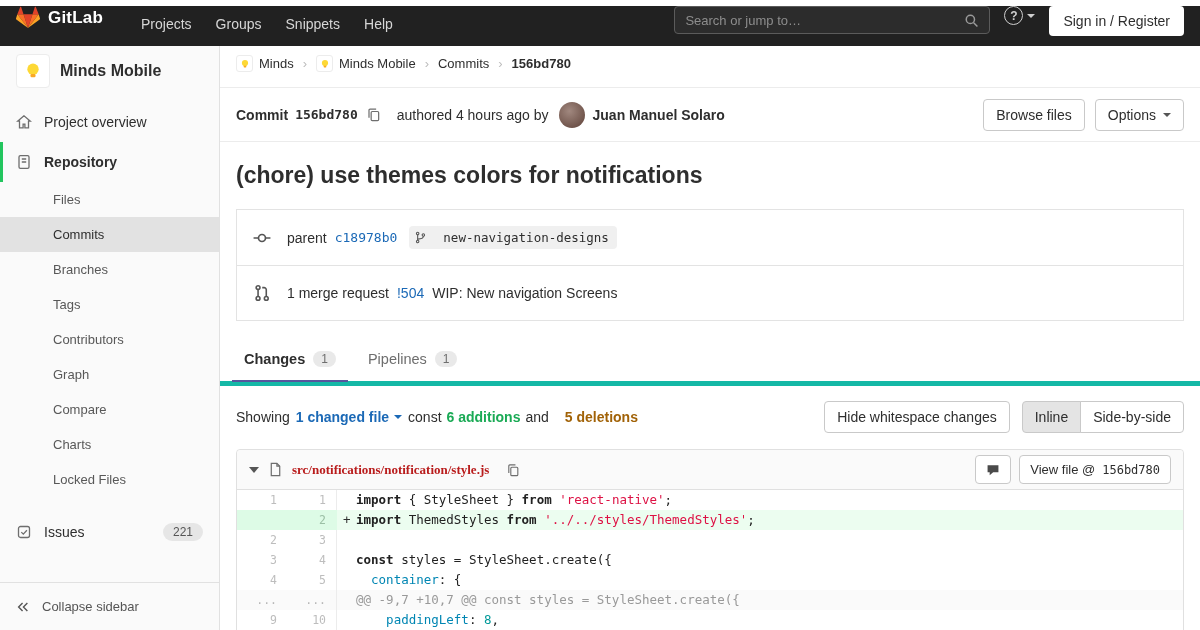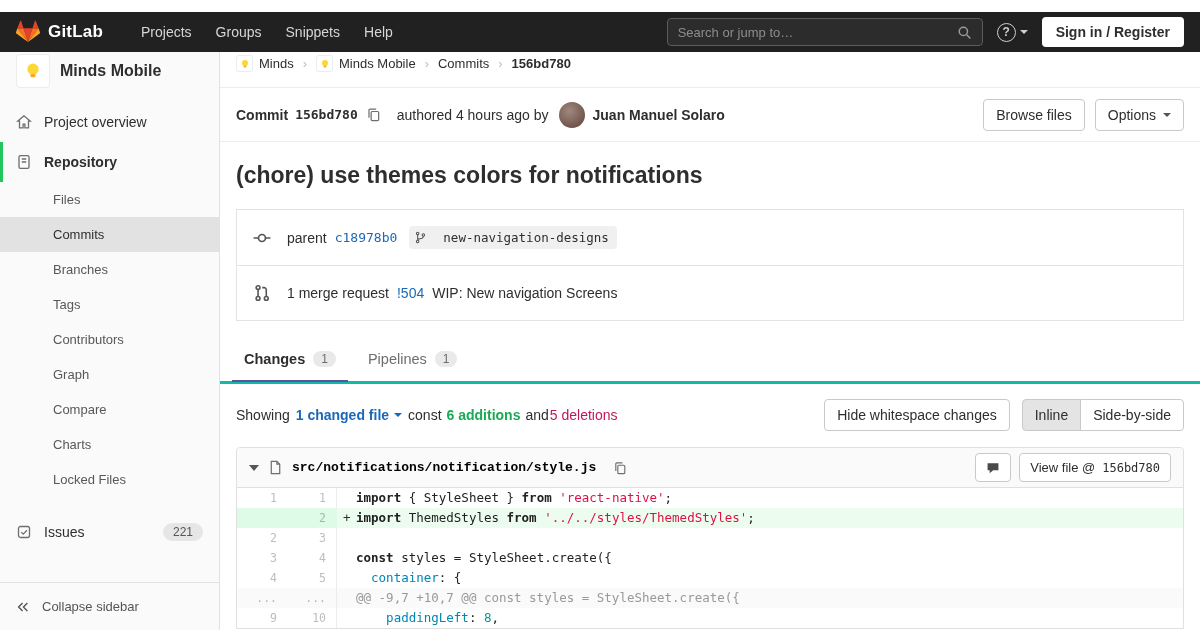--- a/index.html
+++ b/index.html
@@ -2,34 +2,34 @@
 <html><head>
 <meta charset="utf-8">
 <style>
   *{box-sizing:border-box;margin:0;padding:0}
   html,body{width:1200px;height:630px;overflow:hidden}
   body{font-family:"Liberation Sans",sans-serif;font-size:14px;color:#2e2e2e;background:#fff;position:relative}
   a{text-decoration:none;color:inherit;cursor:pointer}
   svg{display:block}
 
   
-  .navbar{position:absolute;top:12px;left:0;right:0;height:40px;background:#212121;display:flex;align-items:center;padding:0 16px;z-index:20}
+  .navbar{position:absolute;top:6px;left:0;right:0;height:40px;background:#212121;display:flex;align-items:flex-start;padding:0 16px;z-index:20}
   .brand{display:flex;align-items:center;gap:8px;cursor:pointer}
   .brand-name{color:#fff;font-size:17px;font-weight:700;letter-spacing:.2px}
   .nav-menu{display:flex;margin-left:26px}
   .nav-item{color:#d6d6d6;font-size:14px;padding:10px 12px;cursor:pointer}
   .nav-spacer{flex:1}
   .search-box{width:316px;height:28px;background:#2c2c2c;border:1px solid #5b5b5b;border-radius:4px;display:flex;align-items:center;padding:0 10px;gap:8px}
   .search-box input{flex:1;background:transparent;border:none;outline:none;color:#ccc;font-size:13px;font-family:"Liberation Sans",sans-serif}
   .search-box input::placeholder{color:#8d8d8d}
   .search-icon{color:#9a9a9a}
   .help-wrap{display:flex;align-items:center;gap:4px;margin:0 14px;color:#cfcfcf;cursor:pointer}
   .qmark{width:19px;height:19px;border:1.5px solid #cfcfcf;border-radius:50%;font-size:12px;font-weight:700;display:flex;align-items:center;justify-content:center}
   .caret{width:0;height:0;border-left:4px solid transparent;border-right:4px solid transparent;border-top:4px solid currentColor;display:inline-block}
-  .signin{background:#fff;color:#2e2e2e;font-weight:700;font-size:14px;padding:0 14px;height:30px;border-radius:4px;border:none;cursor:pointer;font-family:inherit}
+  .signin{background:#fff;color:#2e2e2e;font-weight:400;font-size:14px;padding:0 14px;height:30px;border-radius:4px;border:none;cursor:pointer;font-family:inherit}
 
   
   .sidebar{position:absolute;top:40px;left:0;bottom:0;width:220px;background:#fafafa;border-right:1px solid #e1e1e1}
   .project-head{display:flex;align-items:center;gap:10px;padding:14px 16px 14px}
   .project-avatar{width:34px;height:34px;border:1px solid #ececec;border-radius:4px;background:#fff;display:flex;align-items:center;justify-content:center;flex:none}
   .project-name{font-size:16px;font-weight:700;color:#2e2e2e}
   .side-item{display:flex;align-items:center;gap:12px;padding:12px 16px;color:#2e2e2e;font-size:14px;cursor:pointer}
   .side-item .sicon{color:#6e6e6e;flex:none}
   .side-item.active-section{border-left:3px solid #22c55e;padding-left:13px;font-weight:600}
   .sub-item{padding:10px 16px 10px 53px;font-size:13px;color:#585858;cursor:pointer}
@@ -63,42 +63,42 @@
 
   .info-box{margin:4px 16px 16px;border:1px solid #e3e3e3;border-radius:0}
   .info-row{display:flex;align-items:center;gap:8px;padding:0 16px;height:55px}
   .info-row + .info-row{border-top:1px solid #e3e3e3}
   .info-icon{color:#555;margin-right:8px;flex:none}
   .link{color:#1b69b6}
   .sha-link{font-size:13px}
   .branch-chip{display:inline-flex;align-items:center;gap:16px;background:#f0f0f0;border-radius:4px;padding:4px 8px 4px 5px;font-family:"DejaVu Sans Mono","Liberation Mono",monospace;font-size:12.5px;color:#2e2e2e;margin-left:4px;cursor:pointer}
   .branch-chip svg{color:#555}
 
-  .tabs{display:flex;border-bottom:3px solid #14b8a6;padding:0 8px;margin-top:4px}
+  .tabs{display:flex;border-bottom:5px solid #14b8a6;padding:0 8px;margin-top:4px}
   .tab{padding:14px 16px;display:flex;gap:8px;align-items:center;color:#6e6e6e;cursor:pointer;position:relative;font-size:14.5px}
   .tab.active{color:#2e2e2e;font-weight:600}
   .tab.active::after{content:"";position:absolute;left:4px;right:4px;bottom:-1px;height:2px;background:#56569e}
   .count-badge{background:#e9e9e9;border-radius:9px;padding:1px 8px;font-size:12px;color:#6e6e6e;font-weight:400}
 
   .summary{display:flex;align-items:center;padding:15px 16px 14px}
   .changed-link{color:#1b69b6;font-weight:700;margin:0 6px;display:inline-flex;align-items:center;gap:5px;cursor:pointer}
   .changed-link .caret{color:#1b69b6}
   .additions{color:#1aaa55;font-weight:600;margin:0 5px}
-  .deletions{color:#be185d;font-weight:400;margin-left:1px}
+  .deletions{color:#a16207;font-weight:700;margin-left:16px}
   .summary-actions{margin-left:auto;display:flex;align-items:center;gap:12px}
   .btn-group{display:inline-flex}
   .btn-group .btn{border-radius:0}
   .btn-group .btn:first-child{border-radius:4px 0 0 4px}
   .btn-group .btn:last-child{border-radius:0 4px 4px 0;margin-left:-1px}
 
   .diff-box{margin:2px 16px 0;border:1px solid #e0e0e0;border-radius:4px 4px 0 0}
   .diff-header{background:#fafafa;border-bottom:1px solid #e0e0e0;display:flex;align-items:center;padding:0 12px;gap:9px;height:40px;border-radius:4px 4px 0 0}
   .tri-down{width:0;height:0;border-left:5px solid transparent;border-right:5px solid transparent;border-top:6px solid #555;cursor:pointer}
   .file-icon{color:#6e6e6e}
-  .file-path{font-family:Liberation Mono, monospace;font-size:13px;font-weight:700;color:#000000}
+  .file-path{font-family:Liberation Serif, serif;font-size:13px;font-weight:700;color:#b91c1c}
   .diff-actions{margin-left:auto;display:flex;gap:8px;align-items:center}
   .btn.small{height:29px;font-size:13px;padding:0 10px}
   .view-sha{font-size:12px}
 
   .diff-lines{font-family:"DejaVu Sans Mono","Liberation Mono",monospace;font-size:12.5px}
   .dline{display:flex;height:20px;line-height:20px}
   .lnum{width:50px;text-align:right;padding-right:10px;color:#bdbdbd;font-size:11.5px;flex:none;cursor:pointer}
   .lnum.new{border-right:1px solid #ececec}
   .dcode{flex:1;padding-left:6px;color:#222;overflow:hidden}
   .marker{display:inline-block;width:13px;white-space:pre;color:#2e2e2e}

